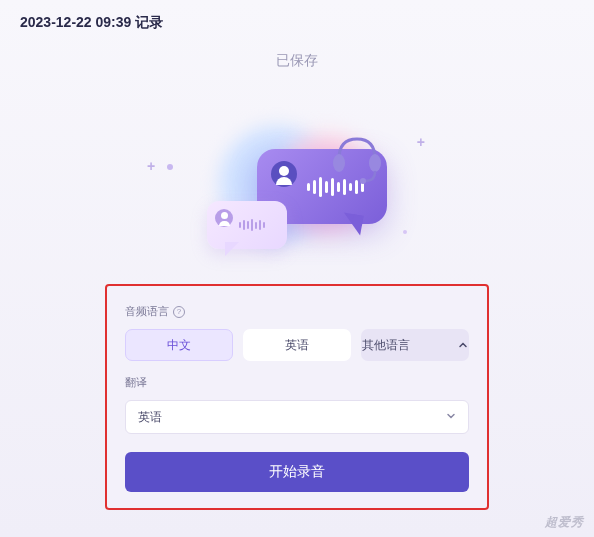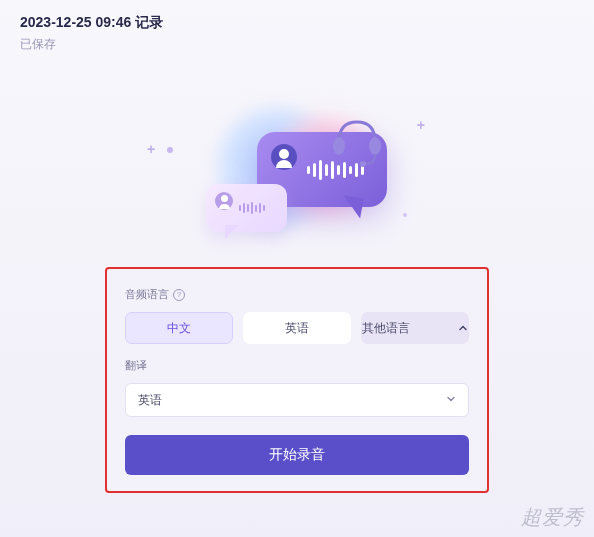--- a/index.html
+++ b/index.html
@@ -6,21 +6,21 @@
 body {
   width: 594px;
   height: 537px;
   background: linear-gradient(180deg, #f8f7fc 0%, #f0eef8 100%);
   font-family: -apple-system, "PingFang SC", "Microsoft YaHei", sans-serif;
   position: relative;
   overflow: hidden;
 }
 .header { padding: 14px 20px 4px; }
 .title { font-size: 14px; font-weight: 600; color: #2a2a4a; }
-.status { font-size: 12px; color: #9a98b5; margin-top: 4px; }
+.status { font-size: 14px; color: #9a98b5; margin-top: 20px; text-align: center; }
 .illustration {
   width: 240px;
   height: 150px;
   margin: 40px auto 20px;
   position: relative;
   display: flex;
   align-items: center;
   justify-content: center;
 }
 .blob1 {
@@ -254,32 +254,32 @@
 .dropdown-item {
   padding: 10px 16px;
   font-size: 11px;
   color: #5a5a7a;
   cursor: pointer;
 }
 .watermark {
   position: absolute;
   bottom: 6px;
   right: 10px;
-  font-size: 20px;
-  font-weight: 400;
+  font-size: 12px;
+  font-weight: 700;
   color: rgba(150,150,170,0.55);
   font-style: italic;
   letter-spacing: 1px;
 }
 </style>
 </head>
 <body>
 
 <div class="header">
-  <div class="title">2023-12-25 09:46 记录</div>
+  <div class="title">2023-12-22 09:39 记录</div>
   <div class="status">已保存</div>
 </div>
 
 <div class="illustration">
   <div class="blob1"></div>
   <div class="blob2"></div>
   <span class="plus p1">+</span>
   <span class="plus p2">+</span>
   <span class="dot d1"></span>
   <span class="dot d2"></span>

